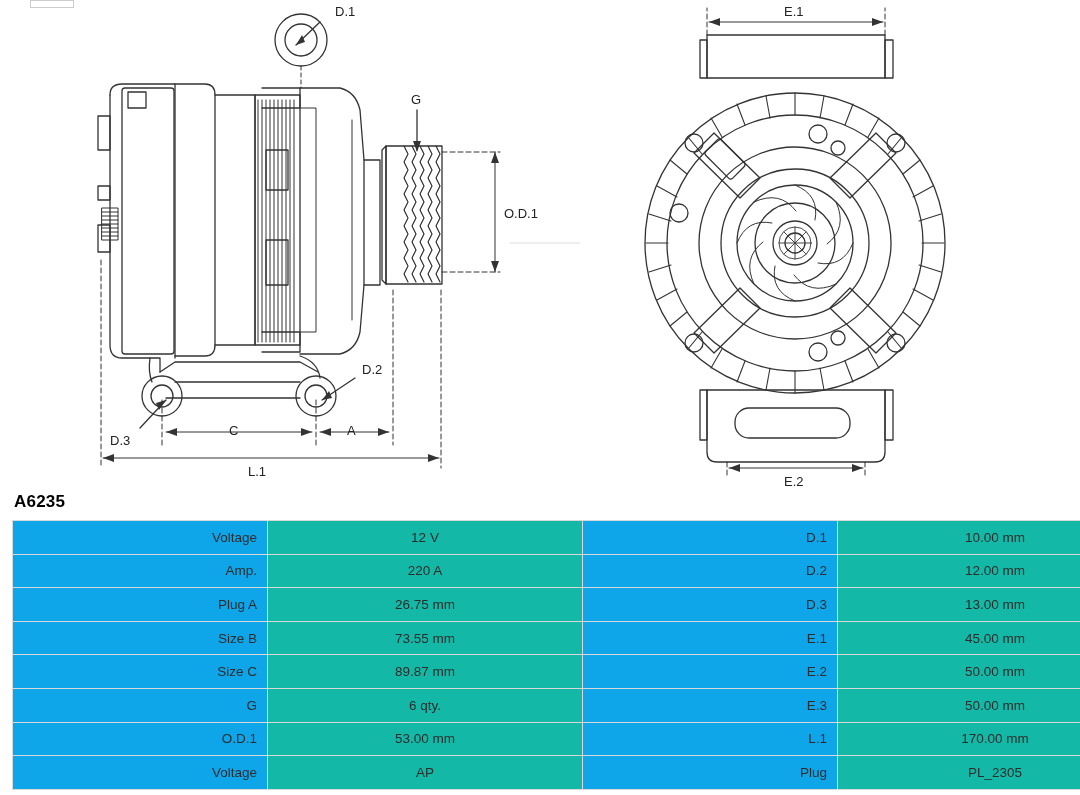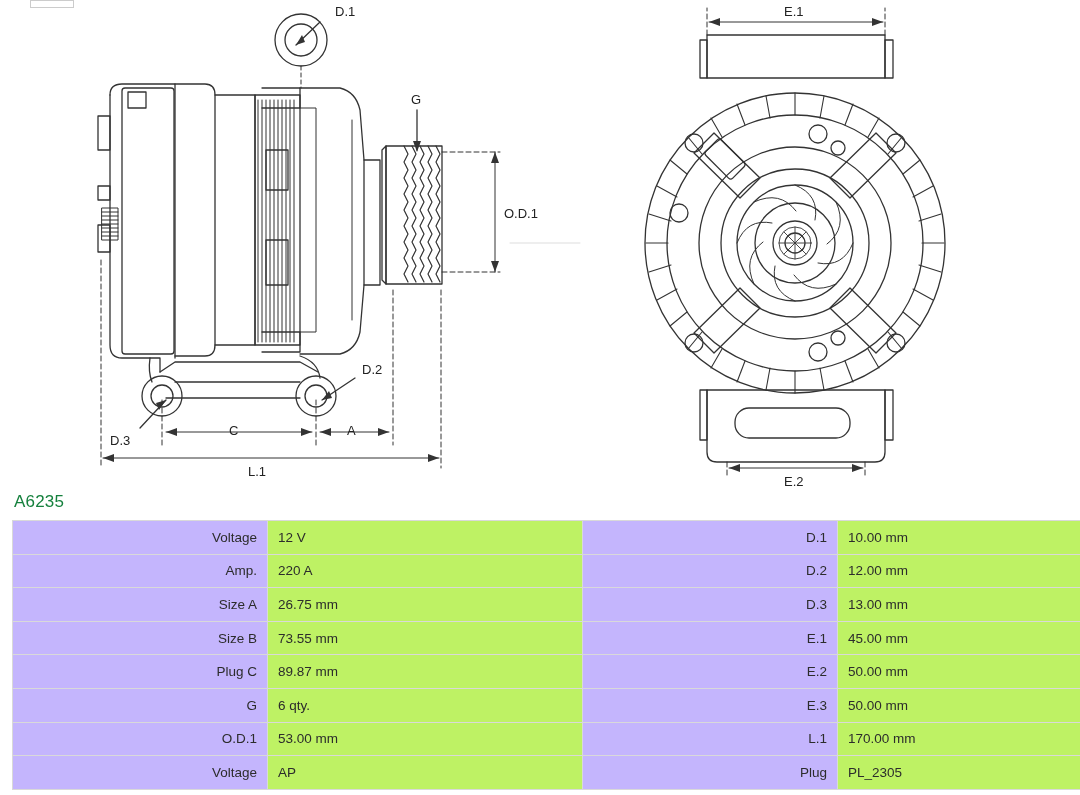--- a/index.html
+++ b/index.html
@@ -17,47 +17,47 @@
   }
   #diagram-area {
     position: relative;
     width: 1080px;
     height: 492px;
   }
   #diagram-area svg {
     display: block;
   }
   .part-number {
-    color: #15803d;
+    color: #000000;
     font-size: 17px;
-    font-weight: normal;
+    font-weight: bold;
     margin: 0 0 8px 14px;
     letter-spacing: 0.2px;
   }
   table.spec-table {
     border-collapse: collapse;
     margin-left: 12px;
     width: 1056px;
     table-layout: fixed;
   }
   table.spec-table td {
     border: 1px solid #d9d9d9;
     height: 32.6px;
     font-size: 13.5px;
     padding: 0 10px;
     color: #2c2c2c;
   }
   td.label-cell {
-    background: #c4b5fd;
+    background: #0ea5e9;
     text-align: right;
     width: 234px;
   }
   td.value-cell {
-    background: #bef264;
-    text-align: left;
+    background: #14b8a6;
+    text-align: center;
     width: 294px;
   }
   .tiny-top-box {
     position: absolute;
     left: 30px;
     top: 0px;
     width: 44px;
     height: 8px;
     border: 1px solid #cccccc;
     box-sizing: border-box;
@@ -314,33 +314,33 @@
       <td class="label-cell">D.1</td>
       <td class="value-cell">10.00 mm</td>
     </tr>
     <tr>
       <td class="label-cell">Amp.</td>
       <td class="value-cell">220 A</td>
       <td class="label-cell">D.2</td>
       <td class="value-cell">12.00 mm</td>
     </tr>
     <tr>
-      <td class="label-cell">Size A</td>
+      <td class="label-cell">Plug A</td>
       <td class="value-cell">26.75 mm</td>
       <td class="label-cell">D.3</td>
       <td class="value-cell">13.00 mm</td>
     </tr>
     <tr>
       <td class="label-cell">Size B</td>
       <td class="value-cell">73.55 mm</td>
       <td class="label-cell">E.1</td>
       <td class="value-cell">45.00 mm</td>
     </tr>
     <tr>
-      <td class="label-cell">Plug C</td>
+      <td class="label-cell">Size C</td>
       <td class="value-cell">89.87 mm</td>
       <td class="label-cell">E.2</td>
       <td class="value-cell">50.00 mm</td>
     </tr>
     <tr>
       <td class="label-cell">G</td>
       <td class="value-cell">6 qty.</td>
       <td class="label-cell">E.3</td>
       <td class="value-cell">50.00 mm</td>
     </tr>

